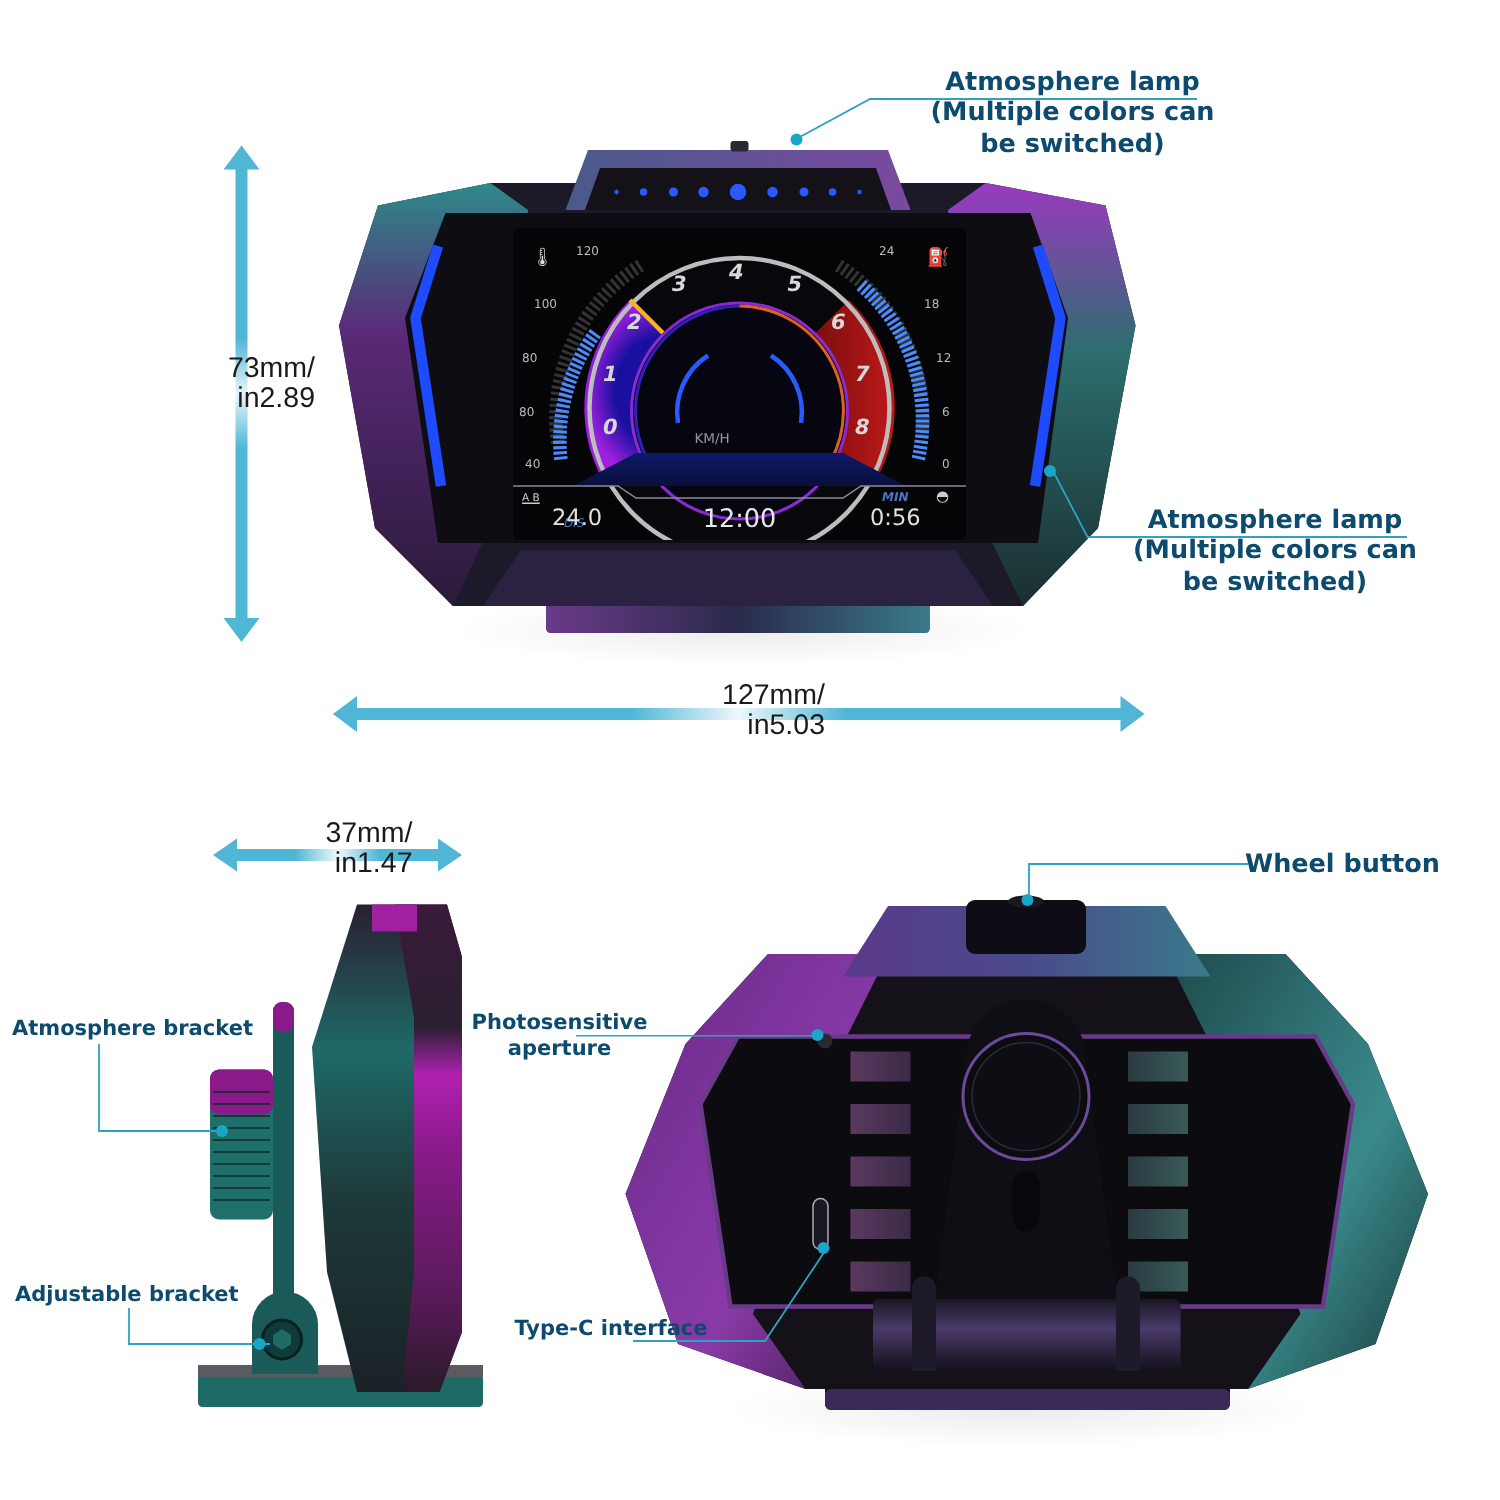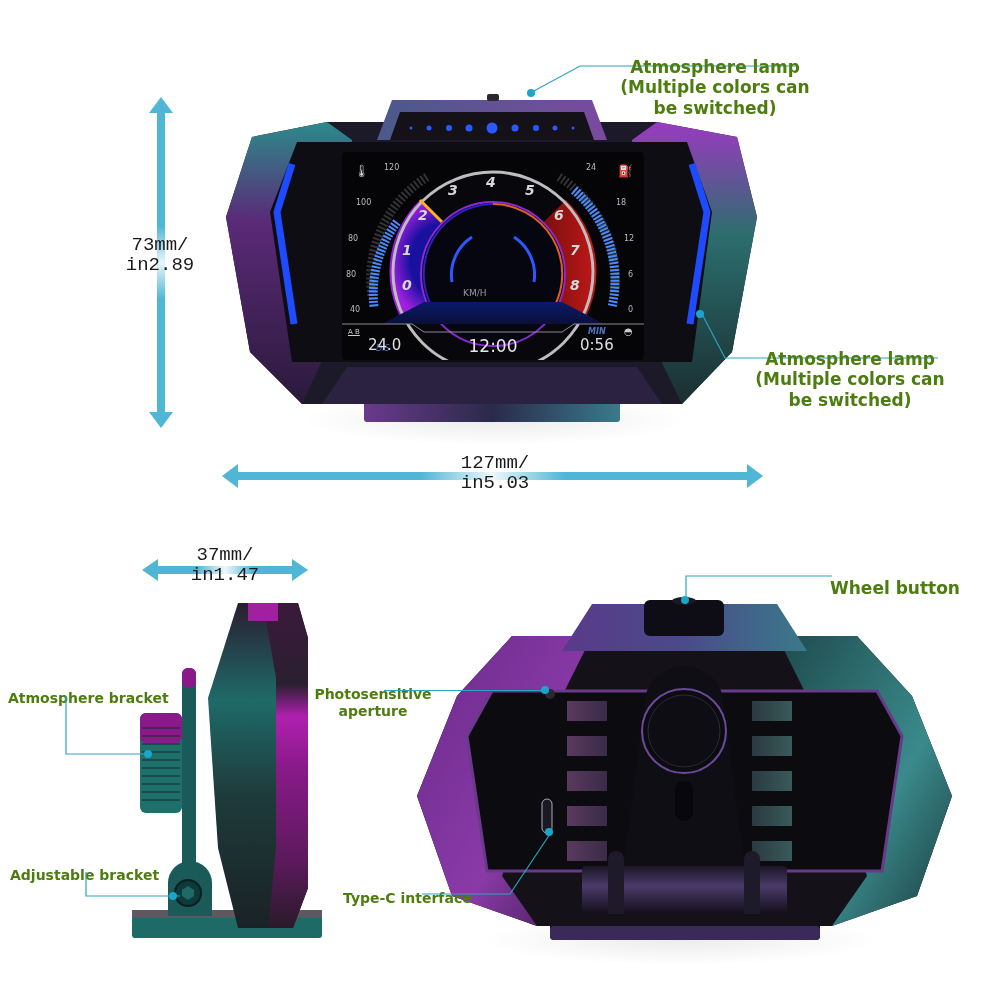--- a/index.html
+++ b/index.html
@@ -1,19 +1,19 @@
 <!DOCTYPE html>
 <html><head>
 <meta charset="utf-8">
 <style>
   html,body{margin:0;padding:0;background:#ffffff;}
   body{width:1000px;height:1000px;position:relative;overflow:hidden;font-family:"DejaVu Sans",sans-serif;}
   .abs{position:absolute;}
-  .label{position:absolute;color:#4d7c0f;font-weight:bold;font-family:"DejaVu Sans",sans-serif;text-align:center;line-height:1.2;margin-top:12px;}
-  .dim-text{position:absolute;color:#1a1a1a;font-family:Liberation Mono, monospace;font-size:19px;text-align:center;line-height:1.05;}
+  .label{position:absolute;color:#0c4a6e;font-weight:bold;font-family:"DejaVu Sans",sans-serif;text-align:center;line-height:1.2;}
+  .dim-text{position:absolute;color:#1a1a1a;font-family:Liberation Sans, sans-serif;font-size:19px;text-align:right;line-height:1.05;}
   .leader{position:absolute;background:#2ea3bf;}
   .dot{position:absolute;width:8px;height:8px;border-radius:50%;background:#1aa6c8;}
   
   .screen{position:absolute;left:342px;top:152px;width:302px;height:208px;background:#050508;border-radius:4px;overflow:hidden;}
   .scr-text{position:absolute;color:#d8d8d8;font-family:"DejaVu Sans",sans-serif;}
   .shadow-floor{position:absolute;border-radius:50%;background:radial-gradient(ellipse at center, rgba(0,0,0,0.08), rgba(0,0,0,0) 70%);}
 </style>
 </head>
 <body>
 

